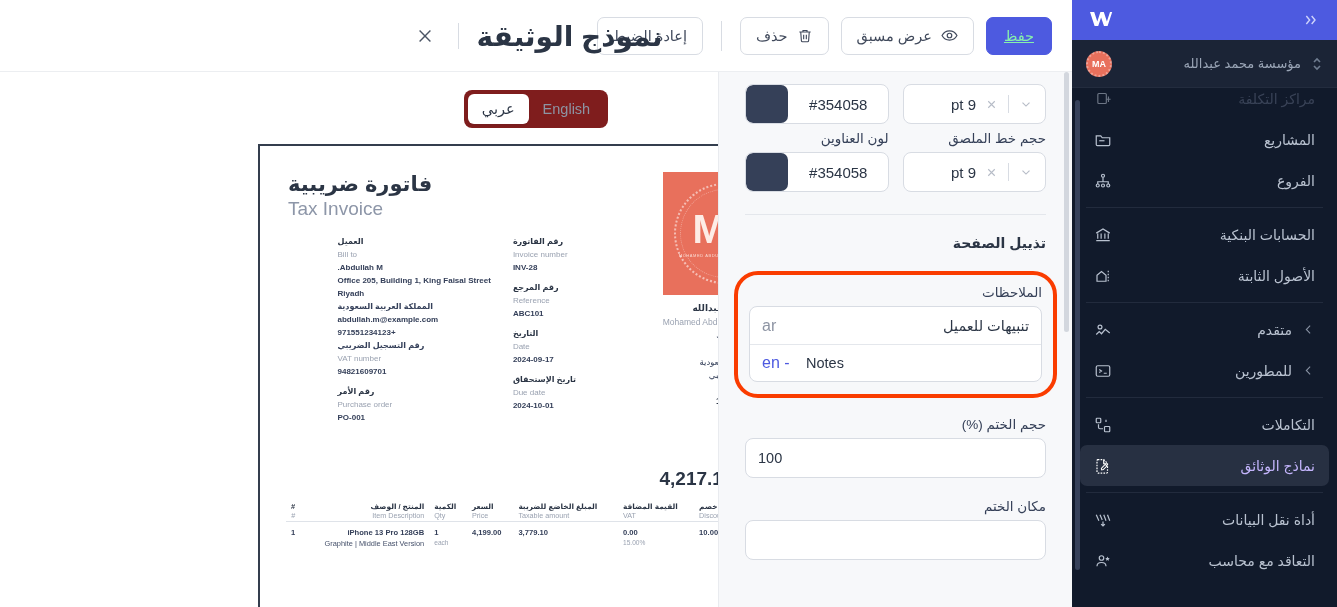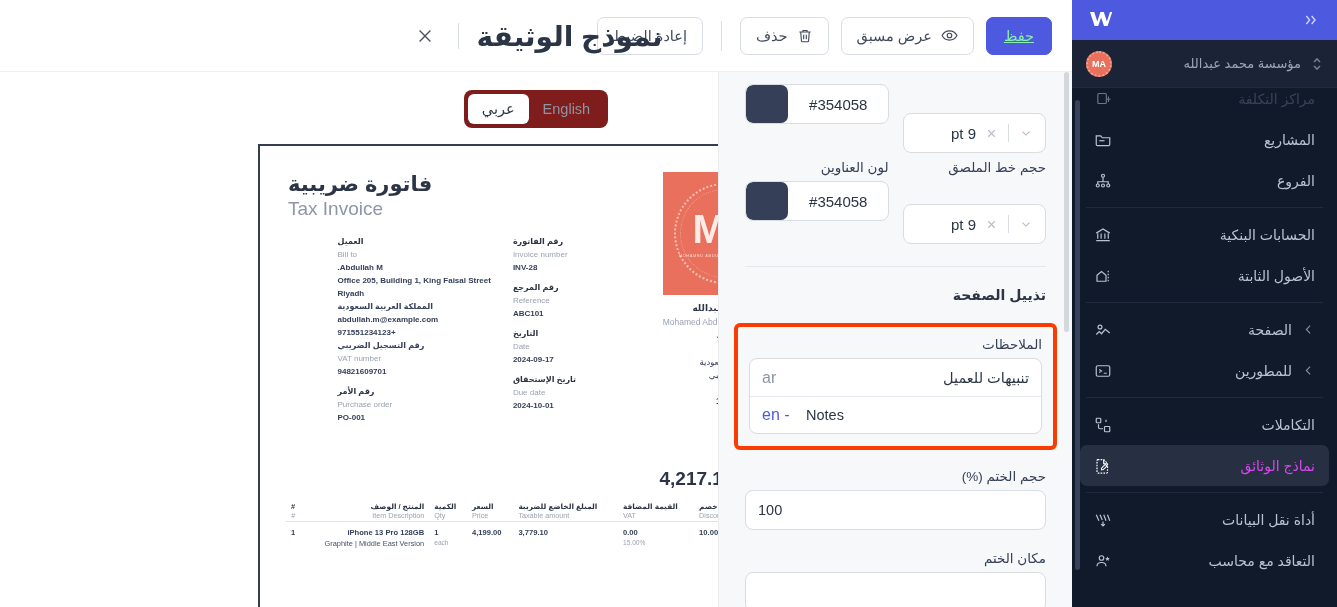--- a/index.html
+++ b/index.html
@@ -194,38 +194,38 @@
   }
   .input {
     height: 40px;
     background: #fff;
     border: 1px solid #d8dce3;
     border-radius: 8px;
     display: flex; align-items: center;
     padding: 0 12px;
     font-size: 14.5px; color: #2b3545;
   }
-  .select-ctl { justify-content: flex-start; gap: 0; padding: 0 8px 0 8px; margin-top: 29px; }
+  .select-ctl { justify-content: flex-start; gap: 0; padding: 0 8px 0 8px; }
   .select-ctl .value { flex: 1; text-align: right; padding-right: 5px; font-size: 15px; }
   .select-ctl .sep { width: 1px; height: 18px; background: #d8dce3; margin: 0 6px; }
   .select-ctl .act { color: #b6bcc7; display: flex; align-items: center; cursor: pointer; padding: 0 4px; }
   .color-input { padding: 0; overflow: hidden; }
   .color-input .hex { flex: 1; text-align: center; font-size: 15px; color: #2b3545; }
   .color-swatch {
     width: 42px; height: 38px; border-radius: 7px; margin: 0 1px 0 0;
     flex: 0 0 auto;
   }
   .hr { height: 1px; background: #e4e7ec; margin: 22px 0 20px; }
   .section-title { font-size: 14px; font-weight: 700; color: #2b3545; text-align: right; margin-bottom: 20px; }
 
   
   .highlight {
     position: relative;
     border: 4px solid #fa3c00;
-    border-radius: 6px;
+    border-radius: 24px;
     padding: 9px 11px 12px 11px;
     margin: 0 -11px 18px -11px;
   }
   .notes-box {
     background: #fff;
     border: 1px solid #d8dce3;
     border-radius: 8px;
     overflow: hidden;
   }
   .note-row {
@@ -280,21 +280,21 @@
     display: flex; align-items: center; gap: 10px;
     padding: 0 14px 0 12px;
     font-size: 14px; color: #b9c2d0;
     cursor: pointer;
     border-radius: 7px;
     margin: 0 8px;
   }
   .sb-item .sb-ico { width: 22px; display: flex; align-items: center; justify-content: center; color: #b9c2d0; flex: 0 0 auto; }
   .sb-item .sb-lbl { flex: 1; text-align: right; }
   .sb-item .sb-chev { color: #8892a3; display: flex; align-items: center; }
-  .sb-item.active { background: #273042; color: #d946ef; }
+  .sb-item.active { background: #273042; color: #c4b5fd; }
   .sb-item.active .sb-ico { color: #fff; }
   .sb-item.faded { color: #59637a; opacity: .55; }
   .sb-sep { height: 1px; background: #222b3d; margin: 6px 14px; }
   .sb-scroll {
     position: absolute; top: 100px; left: 3px;
     width: 5px; height: 470px;
     background: #36415a; border-radius: 3px;
   }
   .panel-scrollbar{
     position:absolute; top:72px; left:1064px;
@@ -679,21 +679,21 @@
       </div>
 
       <div class="sb-sep"></div>
 
       <div class="sb-item">
         <span class="sb-chev">
           <svg width="13" height="13" viewBox="0 0 24 24" fill="none" stroke="#8892a3" stroke-width="2">
             <path d="M15 5l-7 7 7 7"></path>
           </svg>
         </span>
-        <span class="sb-lbl">الصفحة</span>
+        <span class="sb-lbl">متقدم</span>
         <span class="sb-ico">
           <svg width="18" height="18" viewBox="0 0 24 24" fill="none" stroke="currentColor" stroke-width="1.6">
             <circle cx="8" cy="8" r="2.6"></circle>
               <path d="M3 18l4-4 3 3 5-6 6 5"></path>
           </svg>
         </span>
       </div>
 
       <div class="sb-item">
         <span class="sb-chev">

